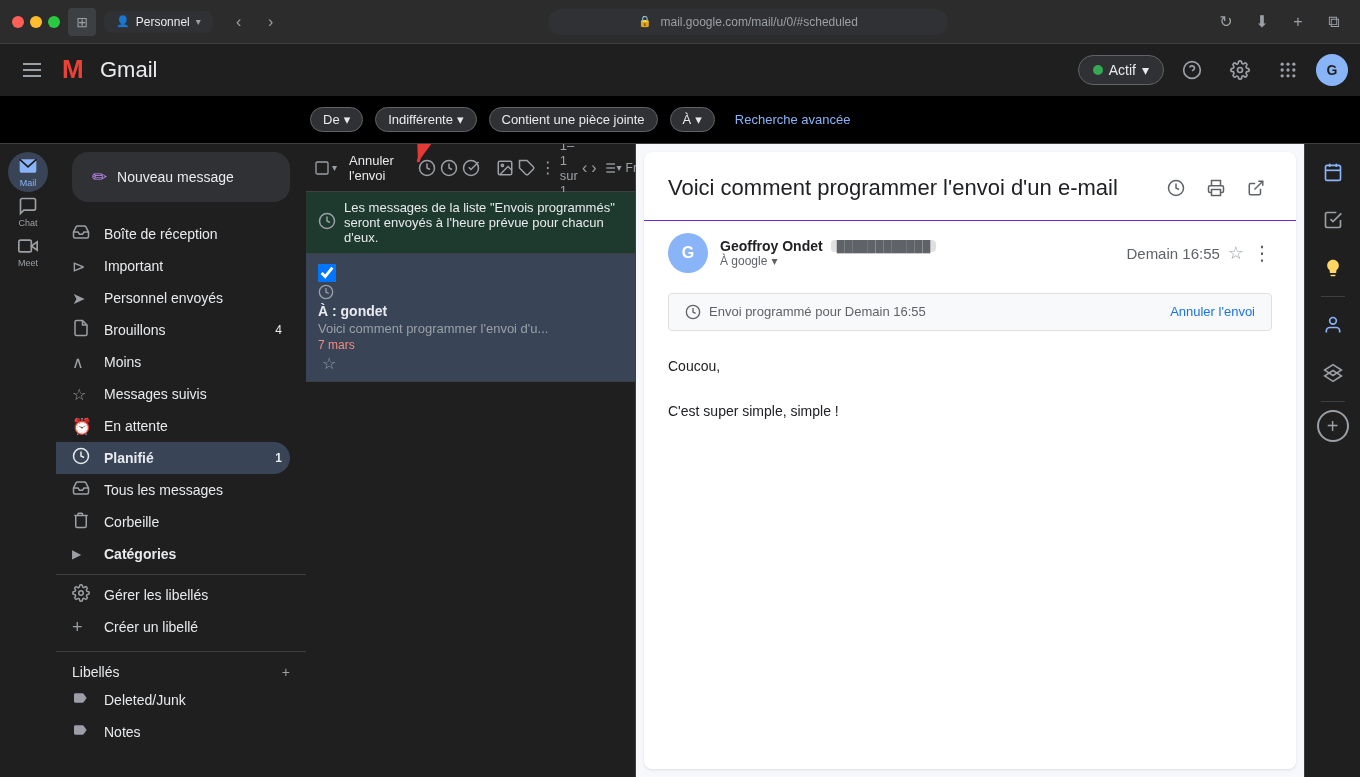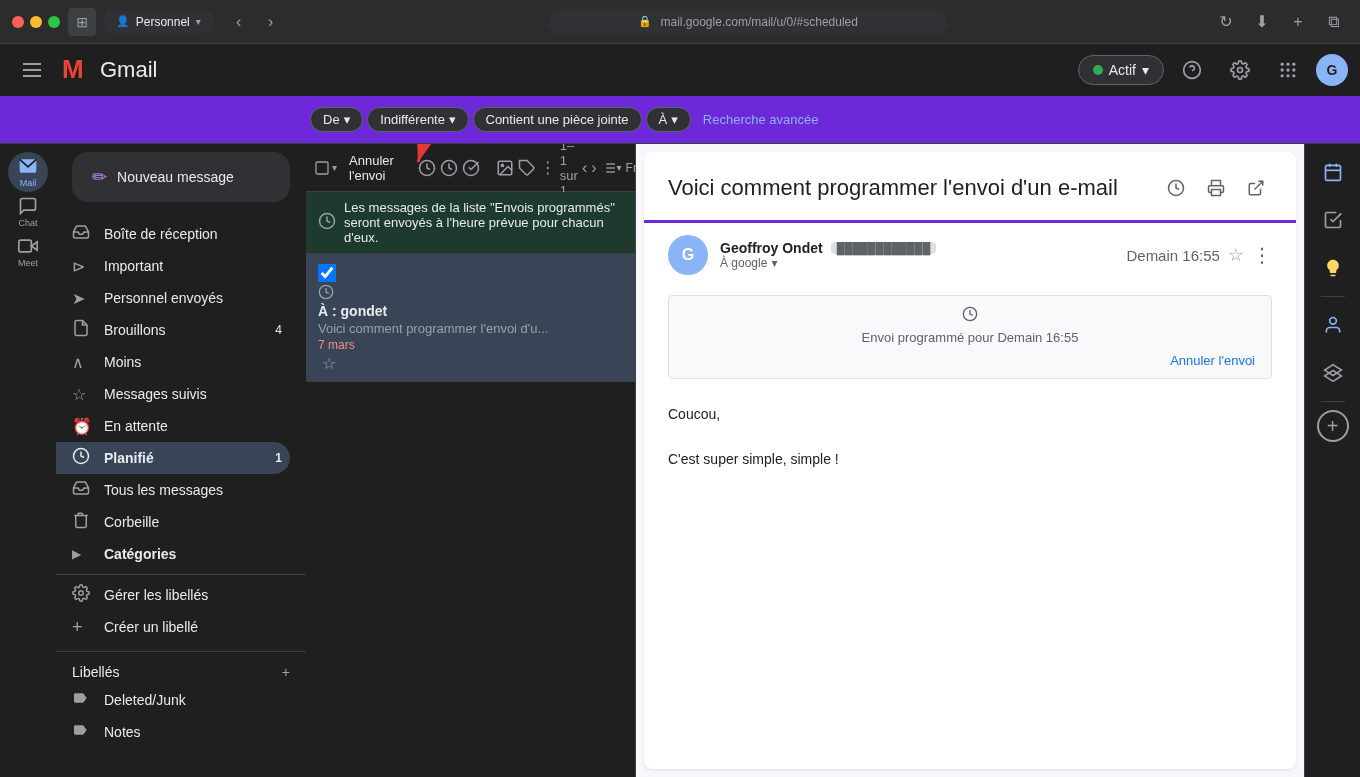--- a/index.html
+++ b/index.html
@@ -17,21 +17,21 @@
     .search-icon-wrap { position: absolute; left: 14px; top: 50%; transform: translateY(-50%); color: #9aa0a6; }
     .search-clear { position: absolute; right: 48px; top: 50%; transform: translateY(-50%); color: #9aa0a6; cursor: pointer; font-size: 18px; }
     .search-options { position: absolute; right: 12px; top: 50%; transform: translateY(-50%); color: #9aa0a6; cursor: pointer; }
     .topbar-right { display: flex; align-items: center; gap: 8px; margin-left: auto; }
     .status-btn { background: #303134; border: 1px solid #5f6368; border-radius: 20px; padding: 6px 14px; color: #e8eaed; font-size: 14px; display: flex; align-items: center; gap: 6px; cursor: pointer; }
     .status-dot { width: 10px; height: 10px; background: #34a853; border-radius: 50%; }
     .icon-btn { width: 40px; height: 40px; border-radius: 50%; display: flex; align-items: center; justify-content: center; cursor: pointer; color: #9aa0a6; font-size: 20px; }
     .avatar { width: 32px; height: 32px; border-radius: 50%; background: #8ab4f8; display: flex; align-items: center; justify-content: center; font-size: 14px; color: #1f1f1f; font-weight: 600; cursor: pointer; }
 
     
-    .filter-row { height: 48px; background: #6d28d9; display: flex; align-items: center; padding: 0 12px 0 310px; gap: 4px; border-bottom: 1px solid #3c4043; flex-shrink: 0; }
+    .filter-row { height: 48px; background: #000000; display: flex; align-items: center; padding: 0 12px 0 310px; gap: 12px; border-bottom: 1px solid #3c4043; flex-shrink: 0; }
     .filter-btn { background: #303134; border: 1px solid #5f6368; border-radius: 16px; padding: 4px 12px; font-size: 13px; color: #e8eaed; cursor: pointer; display: flex; align-items: center; gap: 4px; }
     .advanced-search { color: #8ab4f8; font-size: 13px; cursor: pointer; margin-left: 8px; }
 
     
     .main-layout { display: flex; flex: 1; overflow: hidden; }
 
     
     .icon-sidebar { width: 56px; background: #1f1f1f; display: flex; flex-direction: column; align-items: center; padding: 8px 0; flex-shrink: 0; }
     .icon-sidebar-item { width: 40px; height: 40px; border-radius: 50%; display: flex; align-items: center; justify-content: center; cursor: pointer; color: #9aa0a6; font-size: 18px; flex-direction: column; }
     .icon-sidebar-item.active { background: #394457; color: #8ab4f8; }
@@ -59,32 +59,32 @@
     .notification-icon { font-size: 16px; }
     .email-item { display: flex; align-items: flex-start; padding: 8px 12px; cursor: pointer; border-bottom: 1px solid #3c4043; position: relative; min-height: 60px; }
     .email-item.selected { background: #394457; flex-direction: column; }
     .email-checkbox { width: 18px; height: 18px; margin-right: 8px; margin-top: 2px; flex-shrink: 0; }
     .email-scheduled-icon { margin-right: 6px; margin-top: 2px; font-size: 14px; color: #9aa0a6; }
     .email-content { flex: 1; min-width: 0; }
     .email-to { font-size: 14px; font-weight: 600; color: #e8eaed; }
     .email-subject { font-size: 13px; color: #9aa0a6; white-space: nowrap; overflow: hidden; text-overflow: ellipsis; margin-top: 2px; }
     .email-date { font-size: 12px; color: #f28b82; margin-top: 2px; }
     .email-star { font-size: 16px; color: #9aa0a6; margin-left: 4px; margin-top: 2px; cursor: pointer; }
-    .email-view-header { padding: 20px 24px 16px; border-bottom: 3px solid #6d28d9; display: flex; align-items: center; gap: 12px; }
+    .email-view-header { padding: 20px 24px 16px; border-bottom: 1px solid #6d28d9; display: flex; align-items: center; gap: 12px; }
     .email-view-title { font-size: 22px; color: #202124; font-weight: 400; flex: 1; }
     .email-view-actions { display: flex; gap: 8px; }
     .email-view-icon-btn { width: 32px; height: 32px; border-radius: 50%; display: flex; align-items: center; justify-content: center; cursor: pointer; color: #5f6368; font-size: 18px; }
     .email-sender-row { display: flex; align-items: center; padding: 12px 24px; gap: 12px; }
     .sender-avatar { width: 40px; height: 40px; border-radius: 50%; background: #8ab4f8; display: flex; align-items: center; justify-content: center; font-size: 16px; color: #fff; font-weight: 600; flex-shrink: 0; overflow: hidden; }
     .sender-info { flex: 1; }
     .sender-name { font-size: 14px; font-weight: 600; color: #202124; }
     .email-time { font-size: 15px; color: #5f6368; }
     .email-star-btn { color: #9aa0a6; font-size: 18px; cursor: pointer; }
     .email-more-btn { color: #5f6368; font-size: 20px; cursor: pointer; }
-    .scheduled-banner { background: #f8f9fa; border: 1px solid #e0e0e0; border-radius: 4px; margin: 8px 24px; padding: 10px 16px; display: flex; align-items: center; gap: 8px; font-size: 13px; color: #5f6368; flex-direction: column; }
+    .scheduled-banner { background: #f8f9fa; border: 1px solid #e0e0e0; border-radius: 4px; margin: 8px 24px; padding: 10px 16px; display: flex; gap: 8px; font-size: 13px; color: #5f6368; }
     .cancel-send-btn { margin-left: auto; color: #1a73e8; font-size: 13px; cursor: pointer; font-weight: 500; }
     .email-body { padding: 16px 24px; font-size: 14px; color: #202124; line-height: 1.6; }
 
     
     .right-panel { width: 56px; background: #1f1f1f; display: flex; flex-direction: column; align-items: center; padding: 8px 0; gap: 8px; flex-shrink: 0; border-left: 1px solid #3c4043; }
     .right-panel-btn { width: 40px; height: 40px; border-radius: 50%; display: flex; align-items: center; justify-content: center; cursor: pointer; color: #9aa0a6; font-size: 20px; }
     .right-panel-btn.active { color: #8ab4f8; }
     .right-panel-divider { width: 24px; height: 1px; background: #3c4043; }
     .right-panel-add { width: 32px; height: 32px; border-radius: 50%; border: 2px solid #9aa0a6; display: flex; align-items: center; justify-content: center; cursor: pointer; color: #9aa0a6; font-size: 20px; }
 

